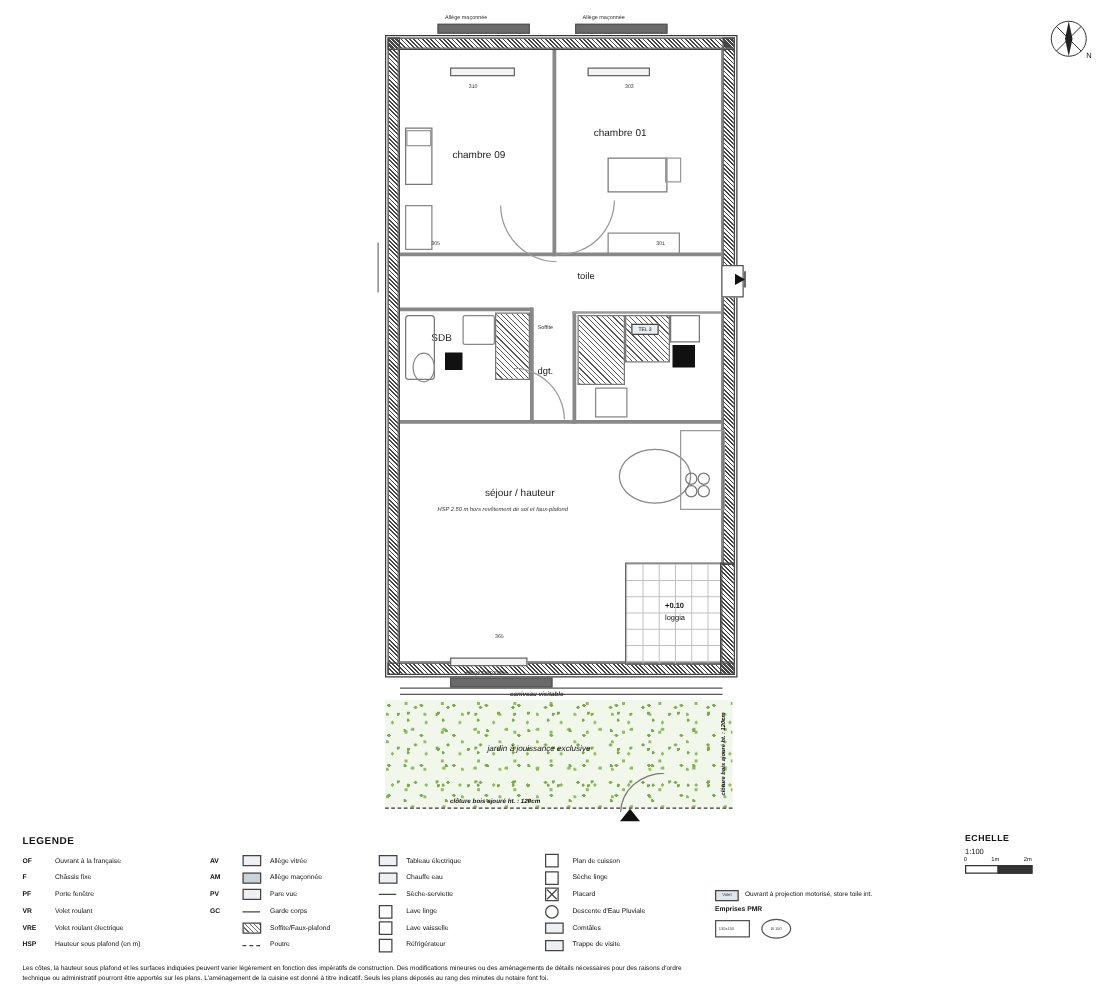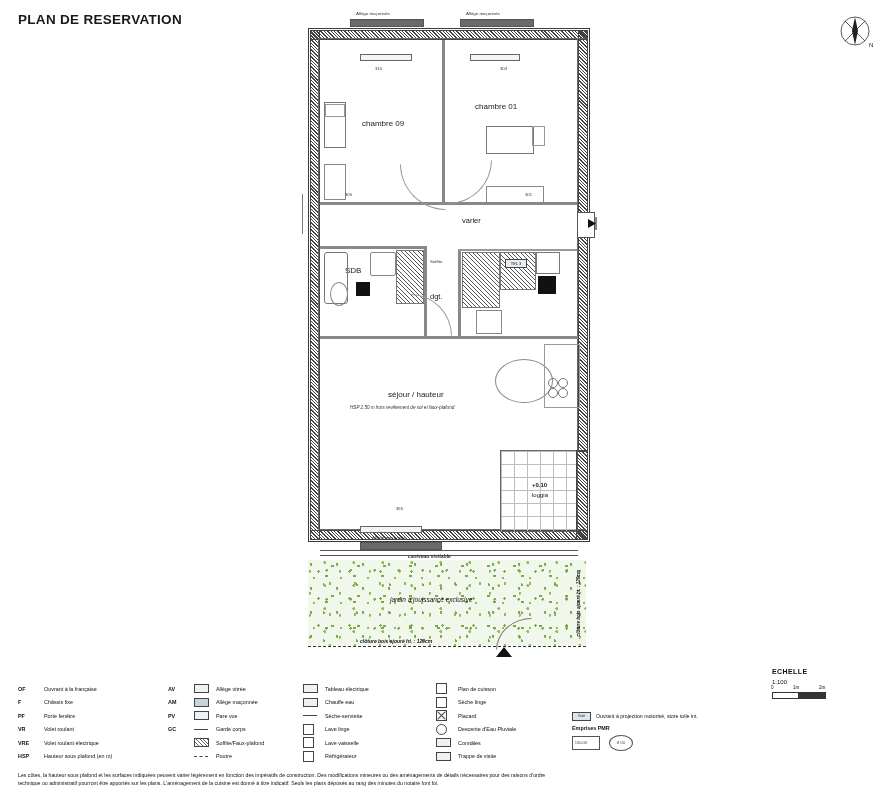--- a/index.html
+++ b/index.html
@@ -70,21 +70,20 @@
   .pmr-rect{width:26px;height:12px;border:0.7px solid #555;position:relative;font-size:3.2px;color:#444;}
   .pmr-circ{width:22px;height:14px;border:0.7px solid #555;border-radius:50%;font-size:3.2px;color:#444;display:flex;align-items:center;justify-content:center;}
   
   #footer{left:18px;top:772px;width:720px;font-size:5.2px;line-height:7.6px;color:#111;}
   .vtext{writing-mode:vertical-rl;transform:rotate(180deg);}
 </style>
 </head>
 <body>
 
 <div class="abs" id="title-block">
-  <div class="t">PLAN DE RESERVATION</div>
 </div>
 
 <div class="abs" id="compass">
   <svg width="42" height="42" viewBox="0 0 42 42">
     <circle cx="19" cy="17" r="14" fill="none" stroke="#333" stroke-width="0.8"></circle>
     <line x1="9" y1="7" x2="29" y2="27" stroke="#333" stroke-width="0.8"></line>
     <line x1="29" y1="7" x2="9" y2="27" stroke="#333" stroke-width="0.8"></line>
     <path d="M19 3 L22 17 L19 31 L16 17 Z" fill="#222"></path>
   </svg>
   <div class="abs" style="left:33px;top:28px;font-size:6px;">N</div>
@@ -131,21 +130,21 @@
   <div class="door-arc" style="left:100px;top:150px;width:44px;height:44px;border-color:transparent;border-left-color:#999;border-bottom-color:#999;border-radius:0 0 0 100%;"></div>
 
   <div class="roomlabel big" style="left:175px;top:88px;">chambre 01</div>
   <div class="abs" style="left:186px;top:112px;width:46px;height:26px;border:0.7px solid #777;"></div>
   <div class="abs" style="left:232px;top:112px;width:11px;height:18px;border:0.6px solid #999;"></div>
   <div class="abs" style="left:186px;top:172px;width:56px;height:16px;border:0.7px solid #888;"></div>
   <div class="abs" style="left:170px;top:40px;width:48px;height:5px;border:0.7px solid #666;background:#f4f4f4;"></div>
   <div class="dim" style="left:200px;top:52px;">303</div>
   <div class="door-arc" style="left:148px;top:146px;width:42px;height:42px;border-color:transparent;border-right-color:#999;border-bottom-color:#999;border-radius:0 0 100% 0;"></div>
 
-  <div class="roomlabel" style="left:162px;top:202px;">varier</div>
+  <div class="roomlabel" style="left:162px;top:202px;">toile</div>
   <div class="abs" style="left:277px;top:198px;width:16px;height:24px;border:0.8px solid #555;background:#fff;"></div>
   <svg class="abs" style="left:288px;top:202px;" width="14" height="16">
     <polygon points="0,3 8,7.5 0,12" fill="#111"></polygon>
     <line x1="8" y1="1" x2="8" y2="14" stroke="#111" stroke-width="1"></line>
   </svg>
 
   <div class="roomlabel big" style="left:45px;top:252px;">SDB</div>
   <div class="abs" style="left:24px;top:238px;width:22px;height:50px;border:0.7px solid #777;border-radius:3px;"></div>
   <div class="abs" style="left:70px;top:238px;width:24px;height:22px;">
     <div style="width:100%;height:100%;border:0.7px solid #888;border-radius:2px;"></div>
@@ -196,20 +195,21 @@
   <svg class="abs" style="left:195px;top:632px;" width="18" height="12">
     <polygon points="9,1 17,11 1,11" fill="#111"></polygon>
   </svg>
 
   <div class="abs" style="left:2px;top:180px;width:0;height:0;border-left:0.7px solid #777;height:40px;"></div>
   <div class="dim" style="left:45px;top:178px;">305</div>
   <div class="dim" style="left:225px;top:178px;">301</div>
 </div>
 
 <div class="abs" id="legend">
+  <div class="legend-title">LEGENDE</div>
 
   <div class="lg-col" style="left:0px;width:150px;">
     <div class="lg-row">
         <span class="lg-code">OF</span>
         <span class="lg-txt">Ouvrant à la française</span>
       </div>
     <div class="lg-row">
         <span class="lg-code">F</span>
         <span class="lg-txt">Châssis fixe</span>
       </div>

